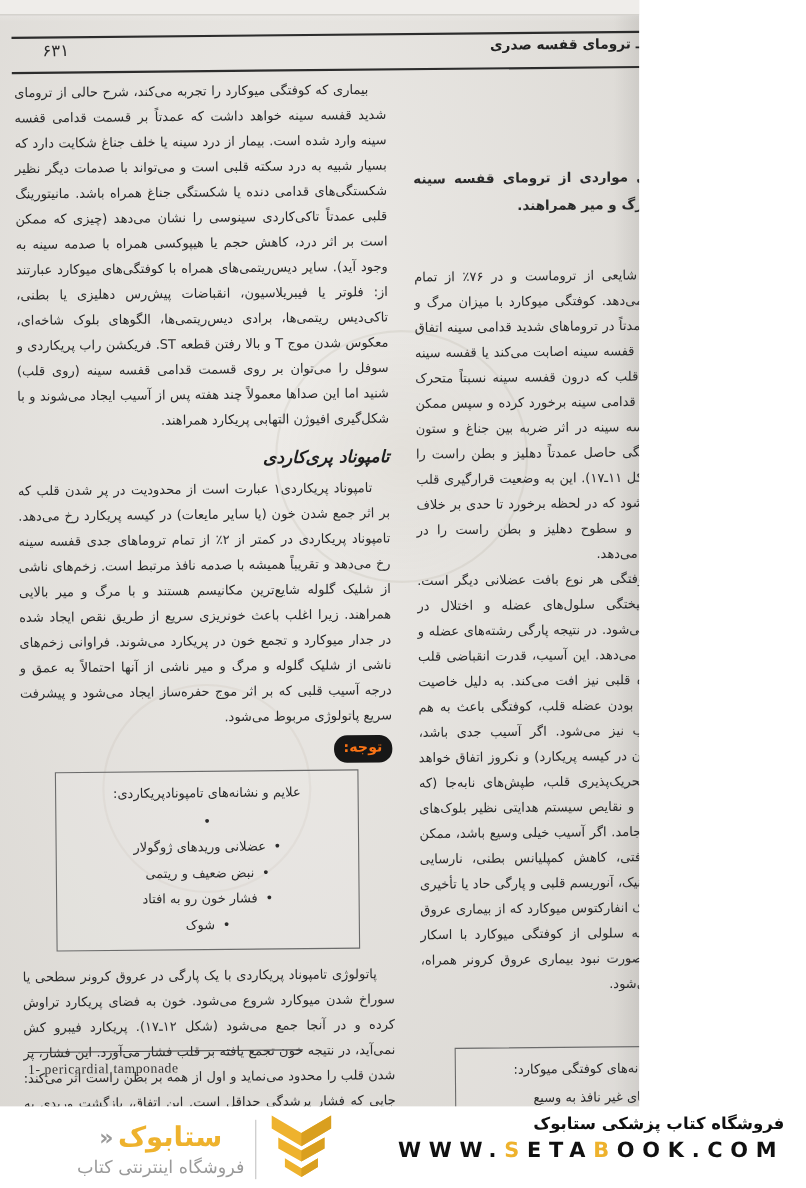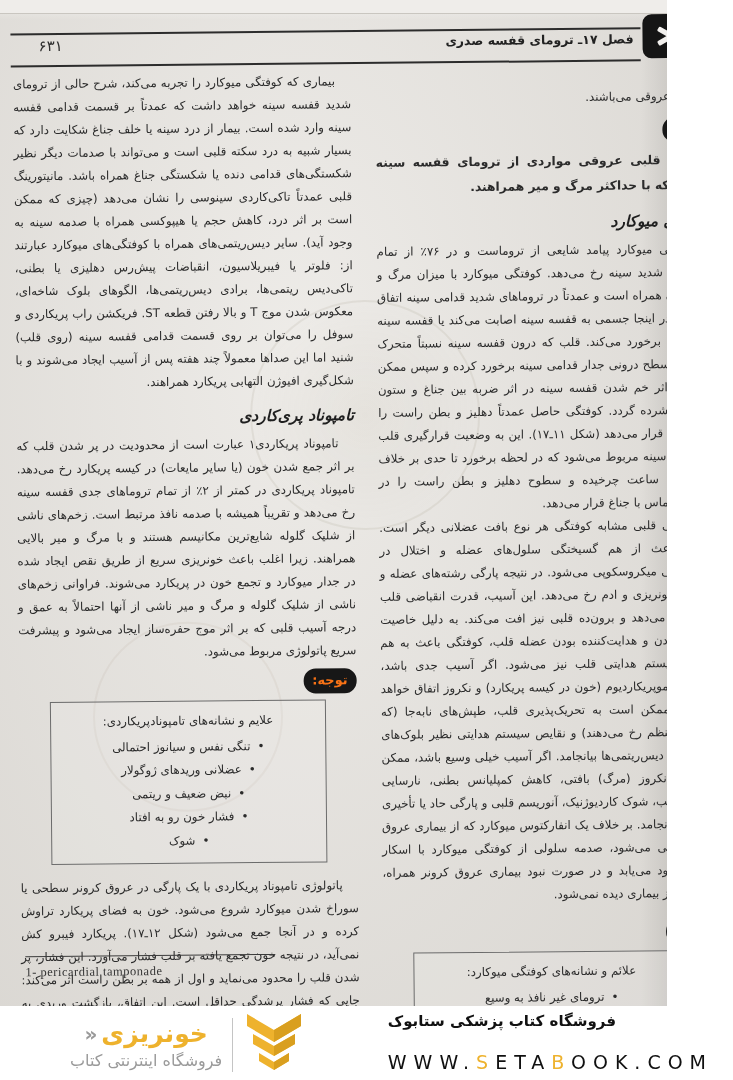--- a/index.html
+++ b/index.html
@@ -1,20 +1,20 @@
 <!DOCTYPE html>
 <html><head>
 <meta charset="utf-8">
 <style>
   * { margin:0; padding:0; box-sizing:border-box; }
   html,body { width:733px; height:1080px; }
   body { font-family:"DejaVu Sans", sans-serif; background:#fff; position:relative; overflow:hidden; }
 
   .paper {
-    position:absolute; left:0; top:0; width:667px; height:1006px;
+    position:absolute; left:0; top:0; width:581px; height:1006px;
     background:
       linear-gradient(to left, rgba(0,0,0,0.07), rgba(0,0,0,0) 4%),
       linear-gradient(to bottom, rgba(255,255,255,0.5), rgba(0,0,0,0) 2%),
       radial-gradient(ellipse at 45% 35%, rgba(255,255,255,0.30), rgba(0,0,0,0.05) 95%),
       #e6e3de;
     overflow:hidden;
   }
   .scan-top-edge { position:absolute; left:0; top:0; width:733px; height:14px;
     background:#efedea; border-bottom:1px solid #c9c6c0; }
   .tilt { position:absolute; left:0; top:0; width:733px; height:1006px; transform:rotate(-0.55deg); transform-origin:50% 40%; }
@@ -52,23 +52,23 @@
   .attn-title { text-align:center; margin-bottom:2px; }
   .bullet { display:flex; justify-content:center; gap:7px; text-align:center; }
   .bullet .dot::before { content:"•"; font-size:12px; }
 
   .footnote-rule { position:absolute; left:20px; top:953px; width:250px; height:1px; background:#3a3a3a; }
   .footnote { position:absolute; left:20px; top:962px; font-family:"Liberation Serif", serif;
     font-size:12.5px; color:#333; letter-spacing:0.5px; }
 
   
   .site-footer { position:absolute; left:0; top:1006px; width:733px; height:74px; background:#ffffff; }
-  .store-block { position:absolute; right:20px; top:6px; text-align:left; direction:rtl; }
+  .store-block { position:absolute; right:20px; top:6px; text-align:right; direction:rtl; }
   .store-name { font-size:15px; font-weight:bold; color:#111; }
-  .store-url { direction:ltr; font-size:19px; font-weight:normal; color:#101010; letter-spacing:7px; margin-top:21px; }
+  .store-url { direction:ltr; font-size:19px; font-weight:bold; color:#101010; letter-spacing:7px; margin-top:5px; }
   .store-url .gold { color:#eeb22d; }
   .logo-block { position:absolute; left:70px; top:6px; display:flex; align-items:center; gap:10px; }
   .wordmark-stack { text-align:center; }
   .wordmark-line { display:flex; align-items:flex-start; gap:4px; direction:rtl; justify-content:center; }
   .wordmark { font-size:25px; font-weight:bold; color:#eeb22d; line-height:1.1; }
   .guillemet { font-size:20px; font-weight:bold; color:#9a9a9a; line-height:1.4; }
   .logo-caption { font-size:16px; color:#9a9a9a; margin-top:3px; direction:rtl; letter-spacing:1px; }
   .logo-divider { width:1px; height:54px; background:#c4c4c4; }
 </style>
 </head>
@@ -121,21 +121,20 @@
       <p class="para">بیماری که کوفتگی میوکارد را تجربه می‌کند، شرح حالی از ترومای شدید قفسه سینه خواهد داشت که عمدتاً بر قسمت قدامی قفسه سینه وارد شده است. بیمار از درد سینه یا خلف جناغ شکایت دارد که بسیار شبیه به درد سکته قلبی است و می‌تواند با صدمات دیگر نظیر شکستگی‌های قدامی دنده یا شکستگی جناغ همراه باشد. مانیتورینگ قلبی عمدتاً تاکی‌کاردی سینوسی را نشان می‌دهد (چیزی که ممکن است بر اثر درد، کاهش حجم یا هیپوکسی همراه با صدمه سینه به وجود آید). سایر دیس‌ریتمی‌های همراه با کوفتگی‌های میوکارد عبارتند از: فلوتر یا فیبریلاسیون، انقباضات پیش‌رس دهلیزی یا بطنی، تاکی‌دیس ریتمی‌ها، برادی دیس‌ریتمی‌ها، الگوهای بلوک شاخه‌ای، معکوس شدن موج T و بالا رفتن قطعه ST. فریکشن راب پریکاردی و سوفل را می‌توان بر روی قسمت قدامی قفسه سینه (روی قلب) شنید اما این صداها معمولاً چند هفته پس از آسیب ایجاد می‌شوند و با شکل‌گیری افیوژن التهابی پریکارد همراهند.</p>
       <h2 class="cal-heading">تامپوناد پری‌کاردی</h2>
       <p class="para">تامپوناد پریکاردی۱ عبارت است از محدودیت در پر شدن قلب که بر اثر جمع شدن خون (یا سایر مایعات) در کیسه پریکارد رخ می‌دهد. تامپوناد پریکاردی در کمتر از ۲٪ از تمام تروماهای جدی قفسه سینه رخ می‌دهد و تقریباً همیشه با صدمه نافذ مرتبط است. زخم‌های ناشی از شلیک گلوله شایع‌ترین مکانیسم هستند و با مرگ و میر بالایی همراهند. زیرا اغلب باعث خونریزی سریع از طریق نقص ایجاد شده در جدار میوکارد و تجمع خون در پریکارد می‌شوند. فراوانی زخم‌های ناشی از شلیک گلوله و مرگ و میر ناشی از آنها احتمالاً به عمق و درجه آسیب قلبی که بر اثر موج حفره‌ساز ایجاد می‌شود و پیشرفت سریع پاتولوژی مربوط می‌شود.</p>
       <div class="label-row" style="margin-top:6px;">
         <span class="black-label">توجه:</span>
       </div>
       <div class="attn-box">
         <div class="attn-title">علایم و نشانه‌های تامپونادپریکاردی:</div>
         <div class="bullet">
             <span class="dot"></span>
-            <span>تنگی نفس و سیانوز احتمالی</span>
           </div>
         <div class="bullet">
             <span class="dot"></span>
             <span>عضلانی وریدهای ژوگولار</span>
           </div>
         <div class="bullet">
             <span class="dot"></span>
             <span>نبض ضعیف و ریتمی</span>
           </div>
         <div class="bullet">
@@ -152,21 +151,21 @@
 
     <div class="footnote-rule"></div>
     <div class="footnote">1- pericardial tamponade</div>
   </div>
 </div>
 
 <footer class="site-footer">
   <div class="logo-block">
     <div class="wordmark-stack">
       <div class="wordmark-line">
-        <span class="wordmark">خونریزی</span>
+        <span class="wordmark">ستابوک</span>
         <span class="guillemet">«</span>
       </div>
       <div class="logo-caption">فروشگاه اینترنتی کتاب</div>
     </div>
     <div class="logo-divider"></div>
     <span>
       <svg width="62" height="62" viewBox="0 0 62 62">
         <g fill="#eeb22d">
           <path d="M4 2 L31 18 L58 2 L58 14 L31 30 L4 14 Z"></path>
           <path d="M10 22 L31 34 L52 22 L52 32 L31 44 L10 32 Z"></path>

